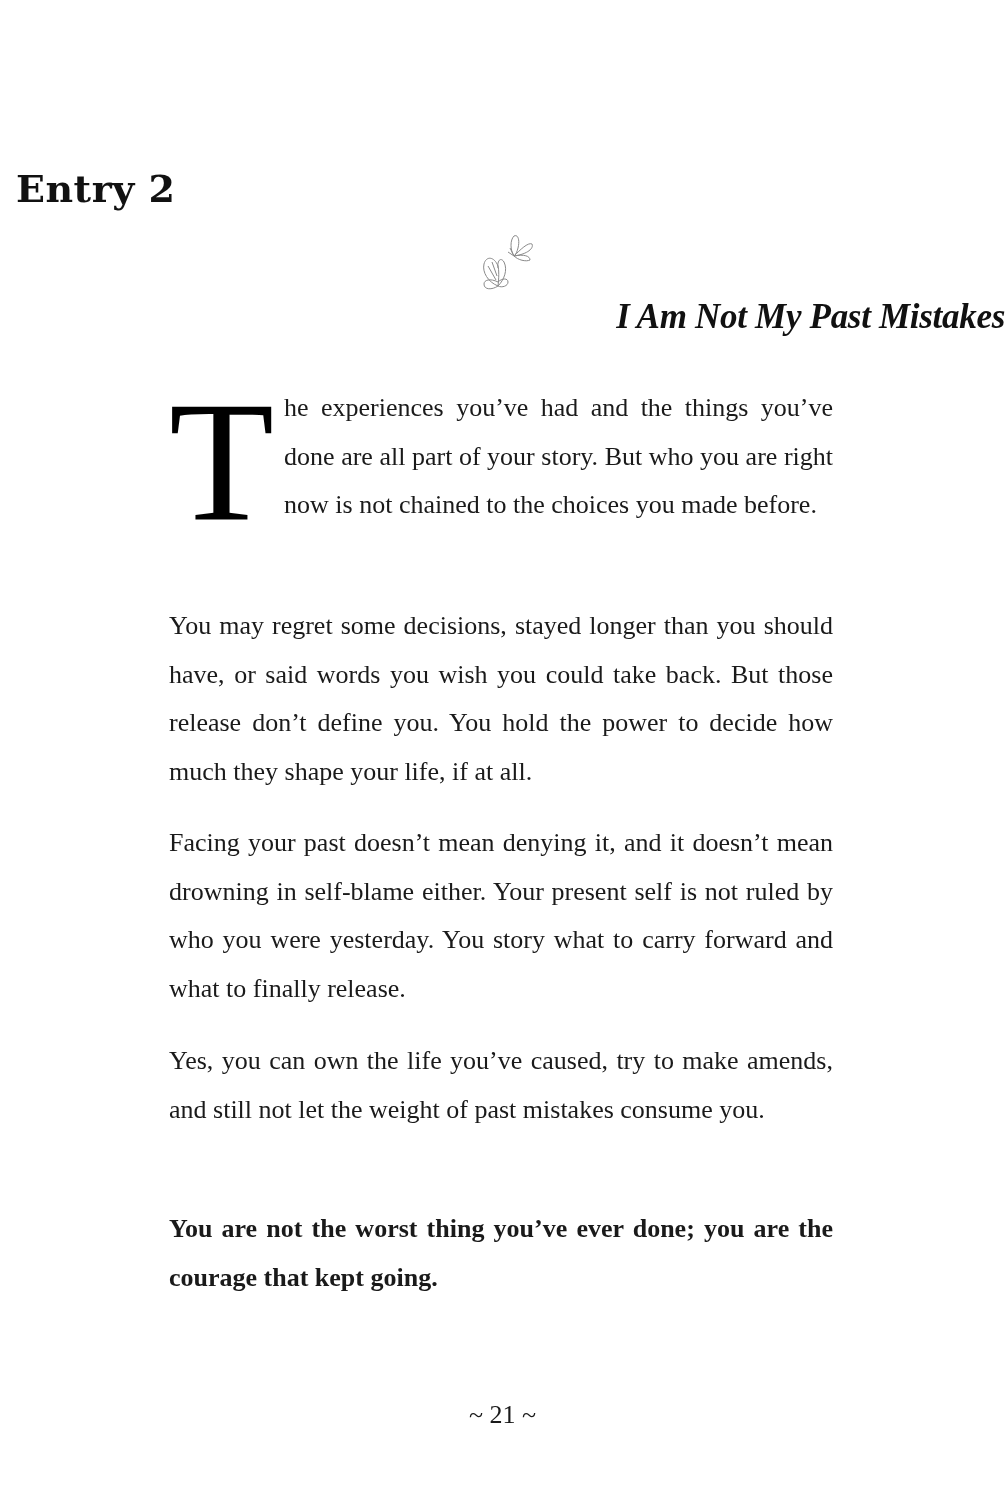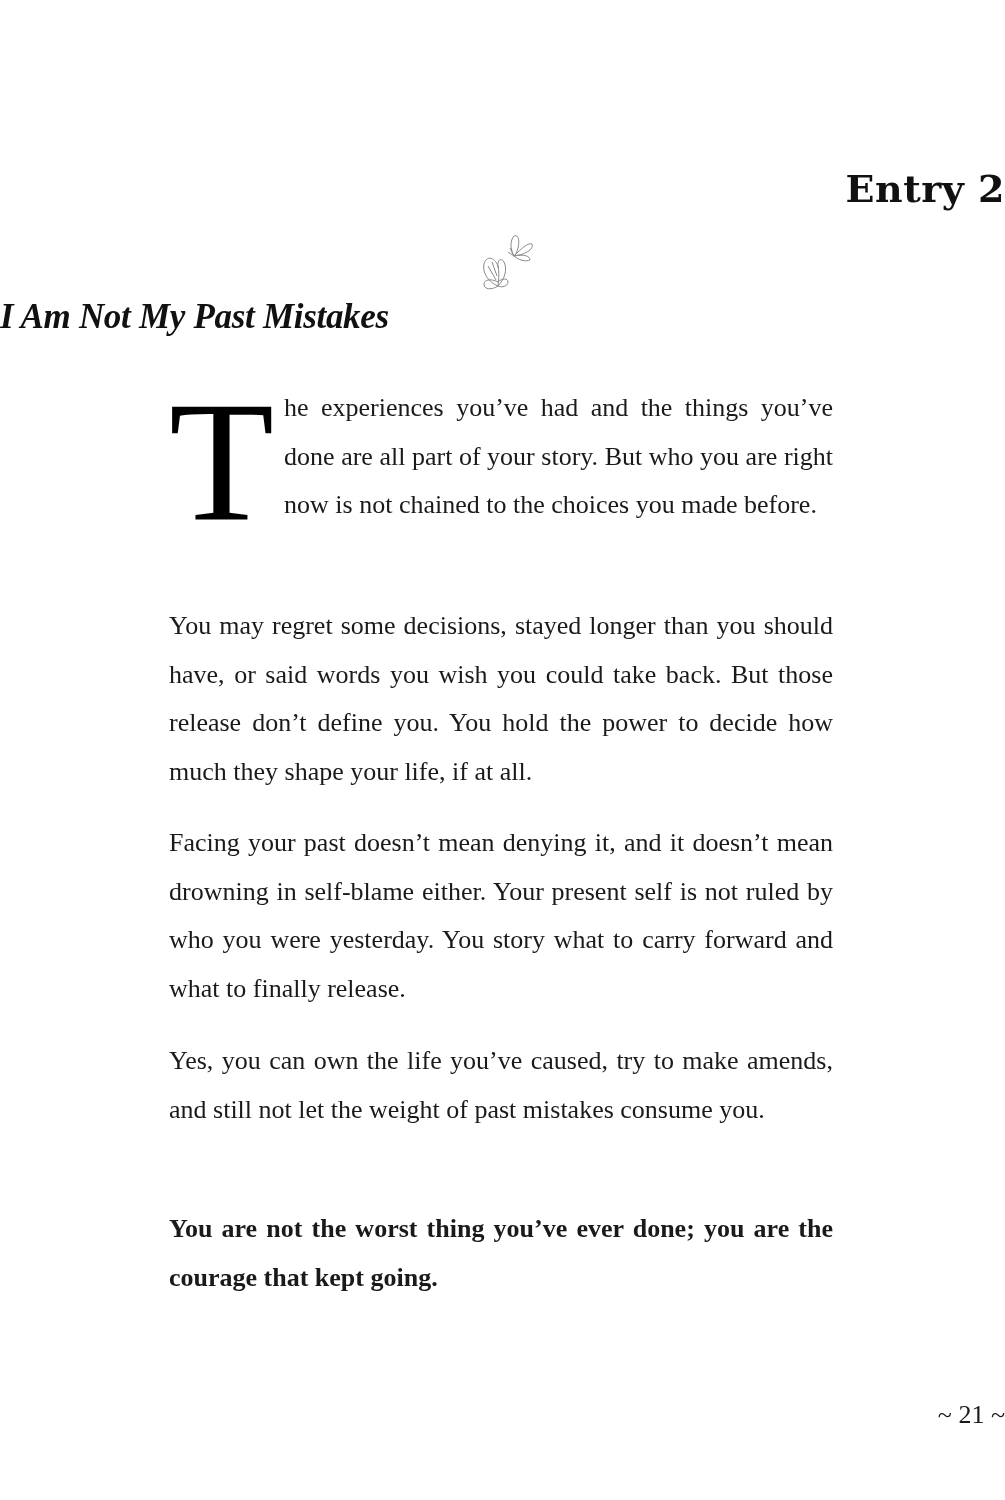--- a/index.html
+++ b/index.html
@@ -1,44 +1,45 @@
 <!DOCTYPE html>
 <html><head>
 <meta charset="utf-8">
 <style>
   html, body { margin: 0; padding: 0; background: #ffffff; }
   body { width: 1005px; height: 1500px; position: relative; overflow: hidden; color: #141414; }
   .page { position: absolute; left: 0; top: 0; width: 1005px; height: 1500px; }
   .entry-title {
-    position: absolute; left: 0; right: 0; top: 166px; text-align: right;
+    position: absolute; left: 0; right: 0; top: 166px; text-align: left;
     font-family: "DejaVu Serif", serif; font-weight: bold; font-size: 38px; color: #111;
     letter-spacing: 0.5px;
+    padding-left: 16px;
   }
   .ornament { position: absolute; left: 474px; top: 226px; width: 64px; height: 68px; }
   .subtitle {
-    position: absolute; left: 0; right: 0; top: 297px; text-align: left;
+    position: absolute; left: 0; right: 0; top: 297px; text-align: right;
     font-family: "Liberation Serif", serif; font-weight: bold; font-style: italic;
     font-size: 35px; color: #111; letter-spacing: -0.3px;
   }
   .body-text {
     position: absolute; left: 169px; width: 664px;
     font-family: "Liberation Serif", serif; font-size: 26px; line-height: 48.5px;
     text-align: justify; color: #1a1a1a;
   }
   .p1 { top: 384px; }
   .dropcap {
     float: left; font-family: "Liberation Serif", serif; font-size: 172px; line-height: 126px;
     height: 132px; margin: 14px 10px 0 0; padding: 0; color: #000;
   }
   .p2 { top: 602px; }
   .p3 { top: 819px; }
   .p4 { top: 1037px; }
   .p5 { top: 1205px; font-weight: bold; }
   .page-number {
-    position: absolute; left: 0; right: 0; top: 1400px; text-align: right;
+    position: absolute; left: 0; right: 0; top: 1400px; text-align: center;
     font-family: "Liberation Serif", serif; font-size: 26px; color: #1a1a1a;
   }
 </style>
 </head>
 <body>
 
 <div class="page">
   <div class="entry-title">Entry 2</div>
 
   <svg class="ornament" viewBox="0 0 64 68" fill="none" stroke="#8a8a8a" stroke-width="1">

